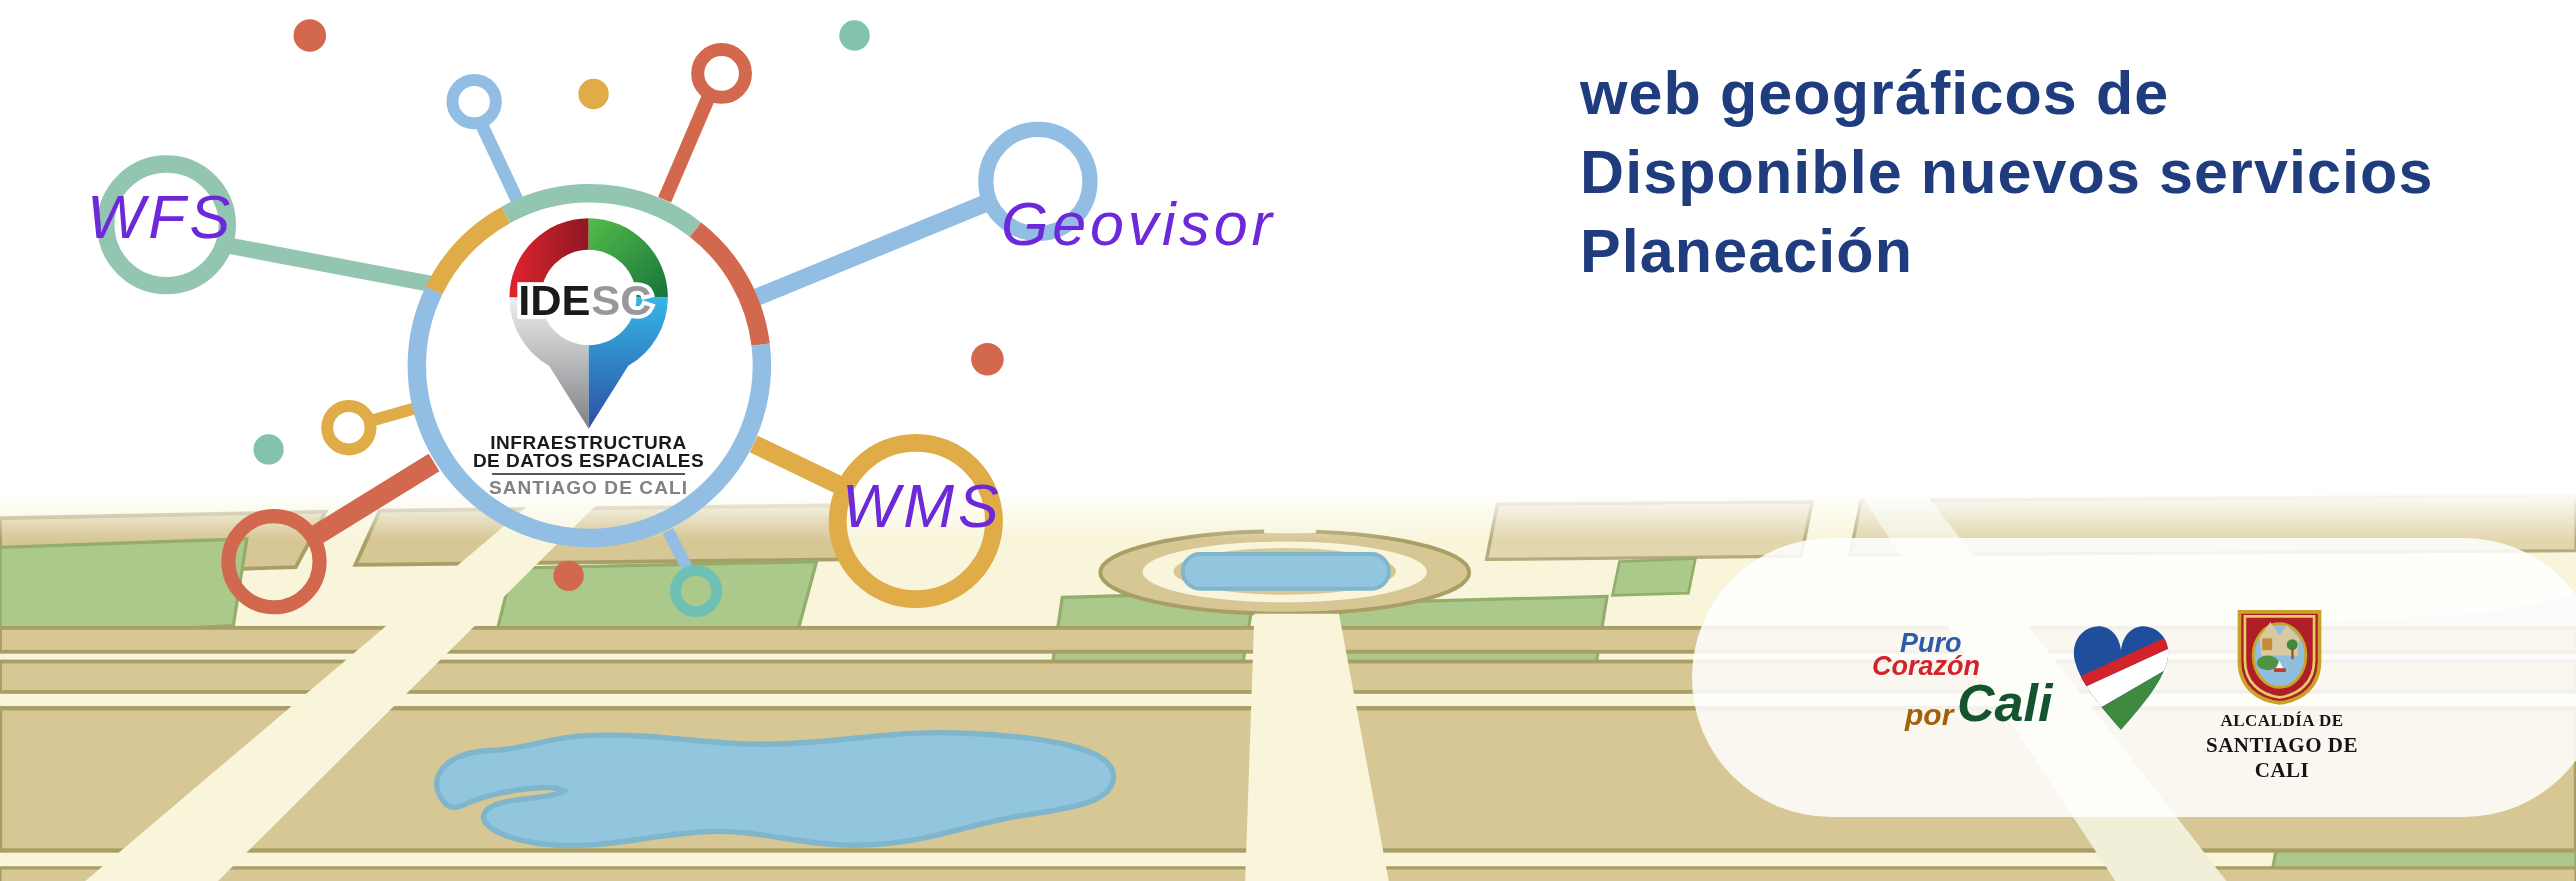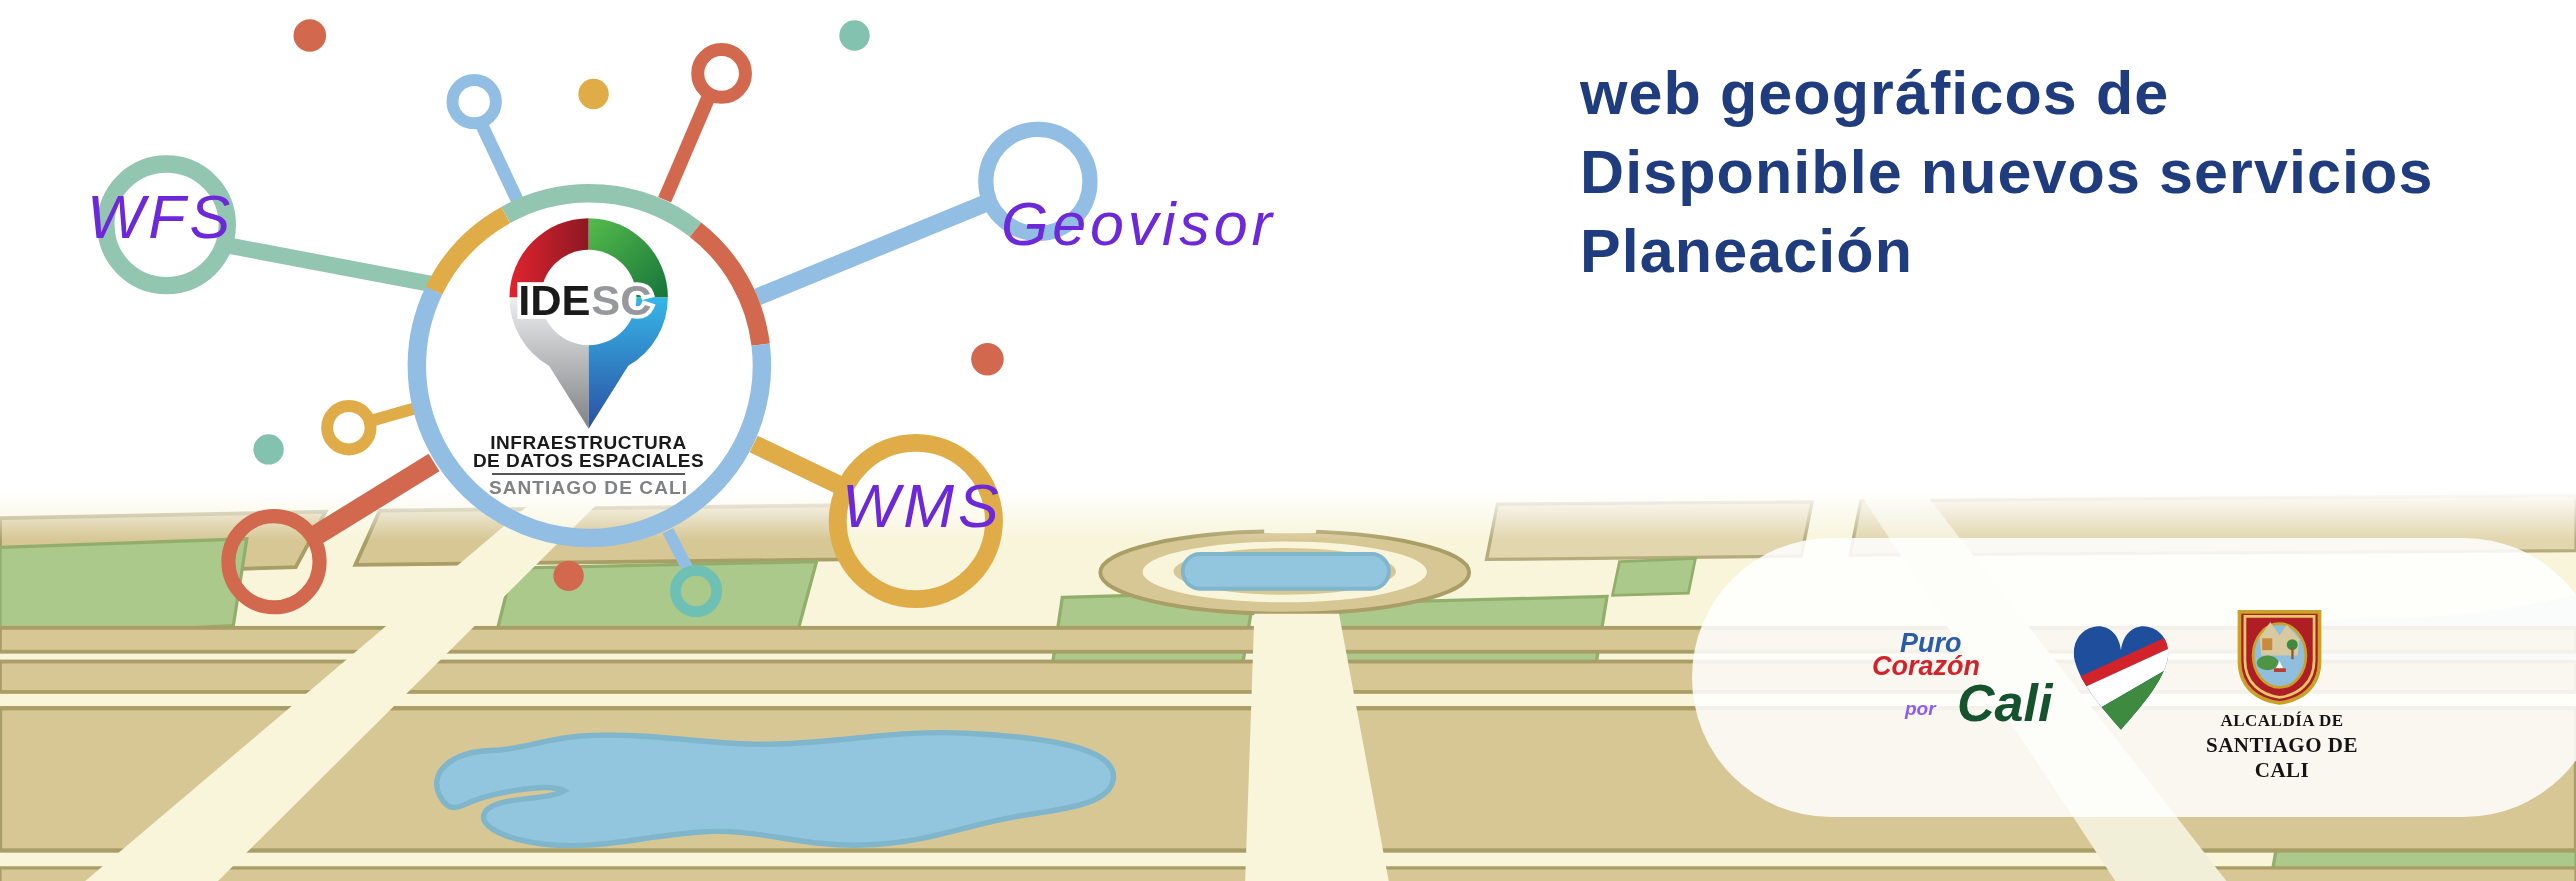--- a/index.html
+++ b/index.html
@@ -27,21 +27,21 @@
   .idesc-sub .l1,.idesc-sub .l2{font-size:19px;font-weight:700;letter-spacing:0.5px;line-height:18px;white-space:nowrap;}
   .idesc-sub .rule{width:193px;height:2.2px;background:#57585A;margin:2.7px auto 2.2px auto;}
   .idesc-sub .l3{font-size:19px;font-weight:700;letter-spacing:1.1px;color:#808285;white-space:nowrap;}
 
   
   .pill{position:absolute;left:1692px;top:538px;width:911px;height:279px;border-radius:139px;
         background:rgba(255,255,255,0.86);}
   .pcc{position:absolute;font-style:italic;font-weight:700;white-space:nowrap;}
   .pcc-puro{left:1900px;top:628px;font-size:27px;color:#2A5CAA;}
   .pcc-corazon{left:1872px;top:651px;font-size:27px;color:#D2232A;}
-  .pcc-por{left:1905px;top:698px;font-size:19px;color:#8b5cf6;}
+  .pcc-por{left:1905px;top:698px;font-size:30px;color:#a16207;}
   .pcc-cali{left:1957px;top:673px;font-size:52px;color:#14532d;}
   .heart{position:absolute;left:2068px;top:620px;width:106px;height:120px;}
   .shield{position:absolute;left:2234px;top:607px;width:91px;height:99px;}
   .alcaldia{position:absolute;left:2176px;top:711px;width:212px;text-align:center;
             font-family:"Liberation Serif","DejaVu Serif",serif;color:#141414;}
   .alcaldia .a1{font-size:17px;font-weight:700;letter-spacing:0.5px;text-align:center;}
   .alcaldia .a2{font-size:21px;font-weight:700;letter-spacing:0.5px;margin-top:2.2px;}
 </style>
 </head>
 <body>

